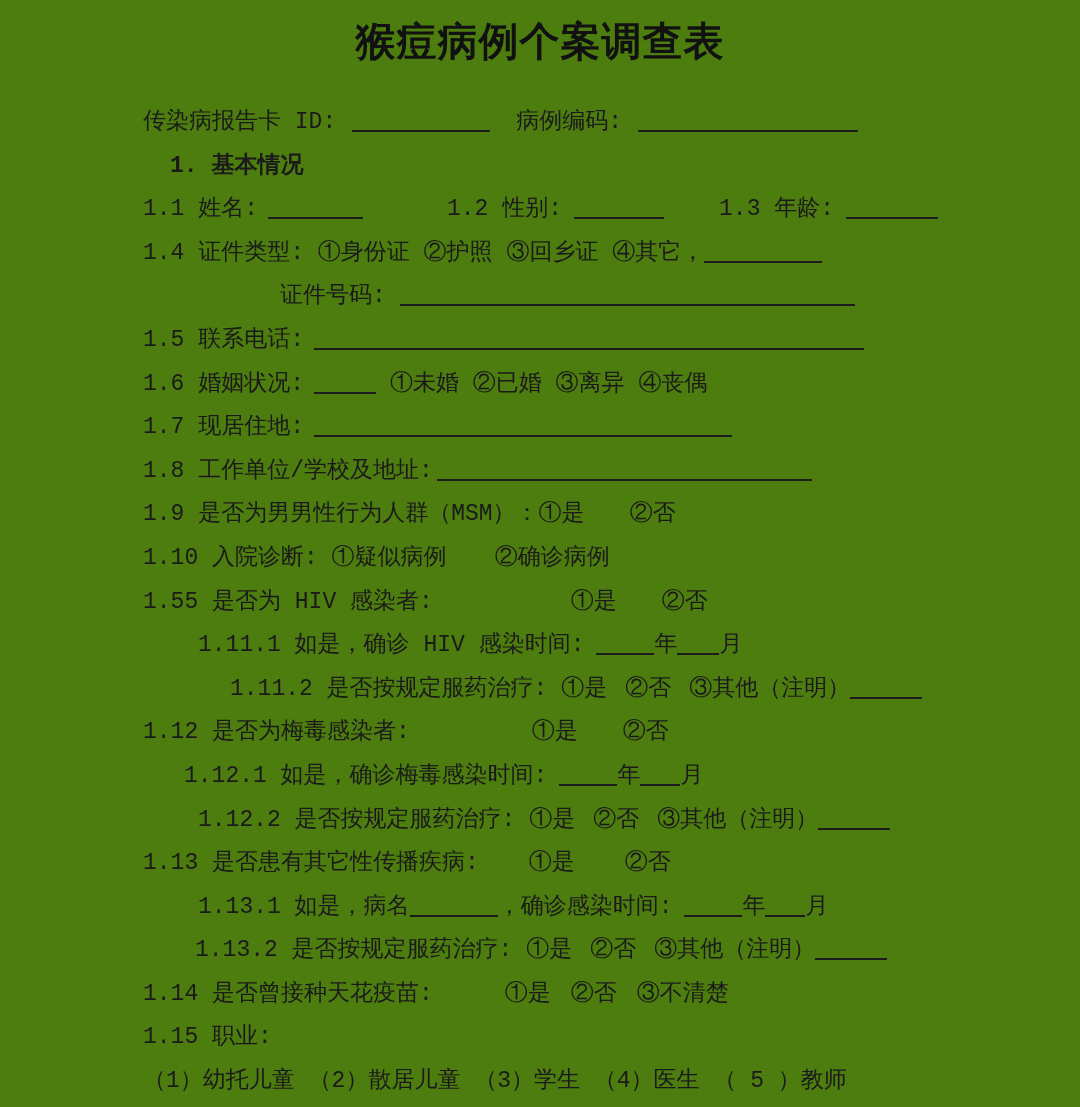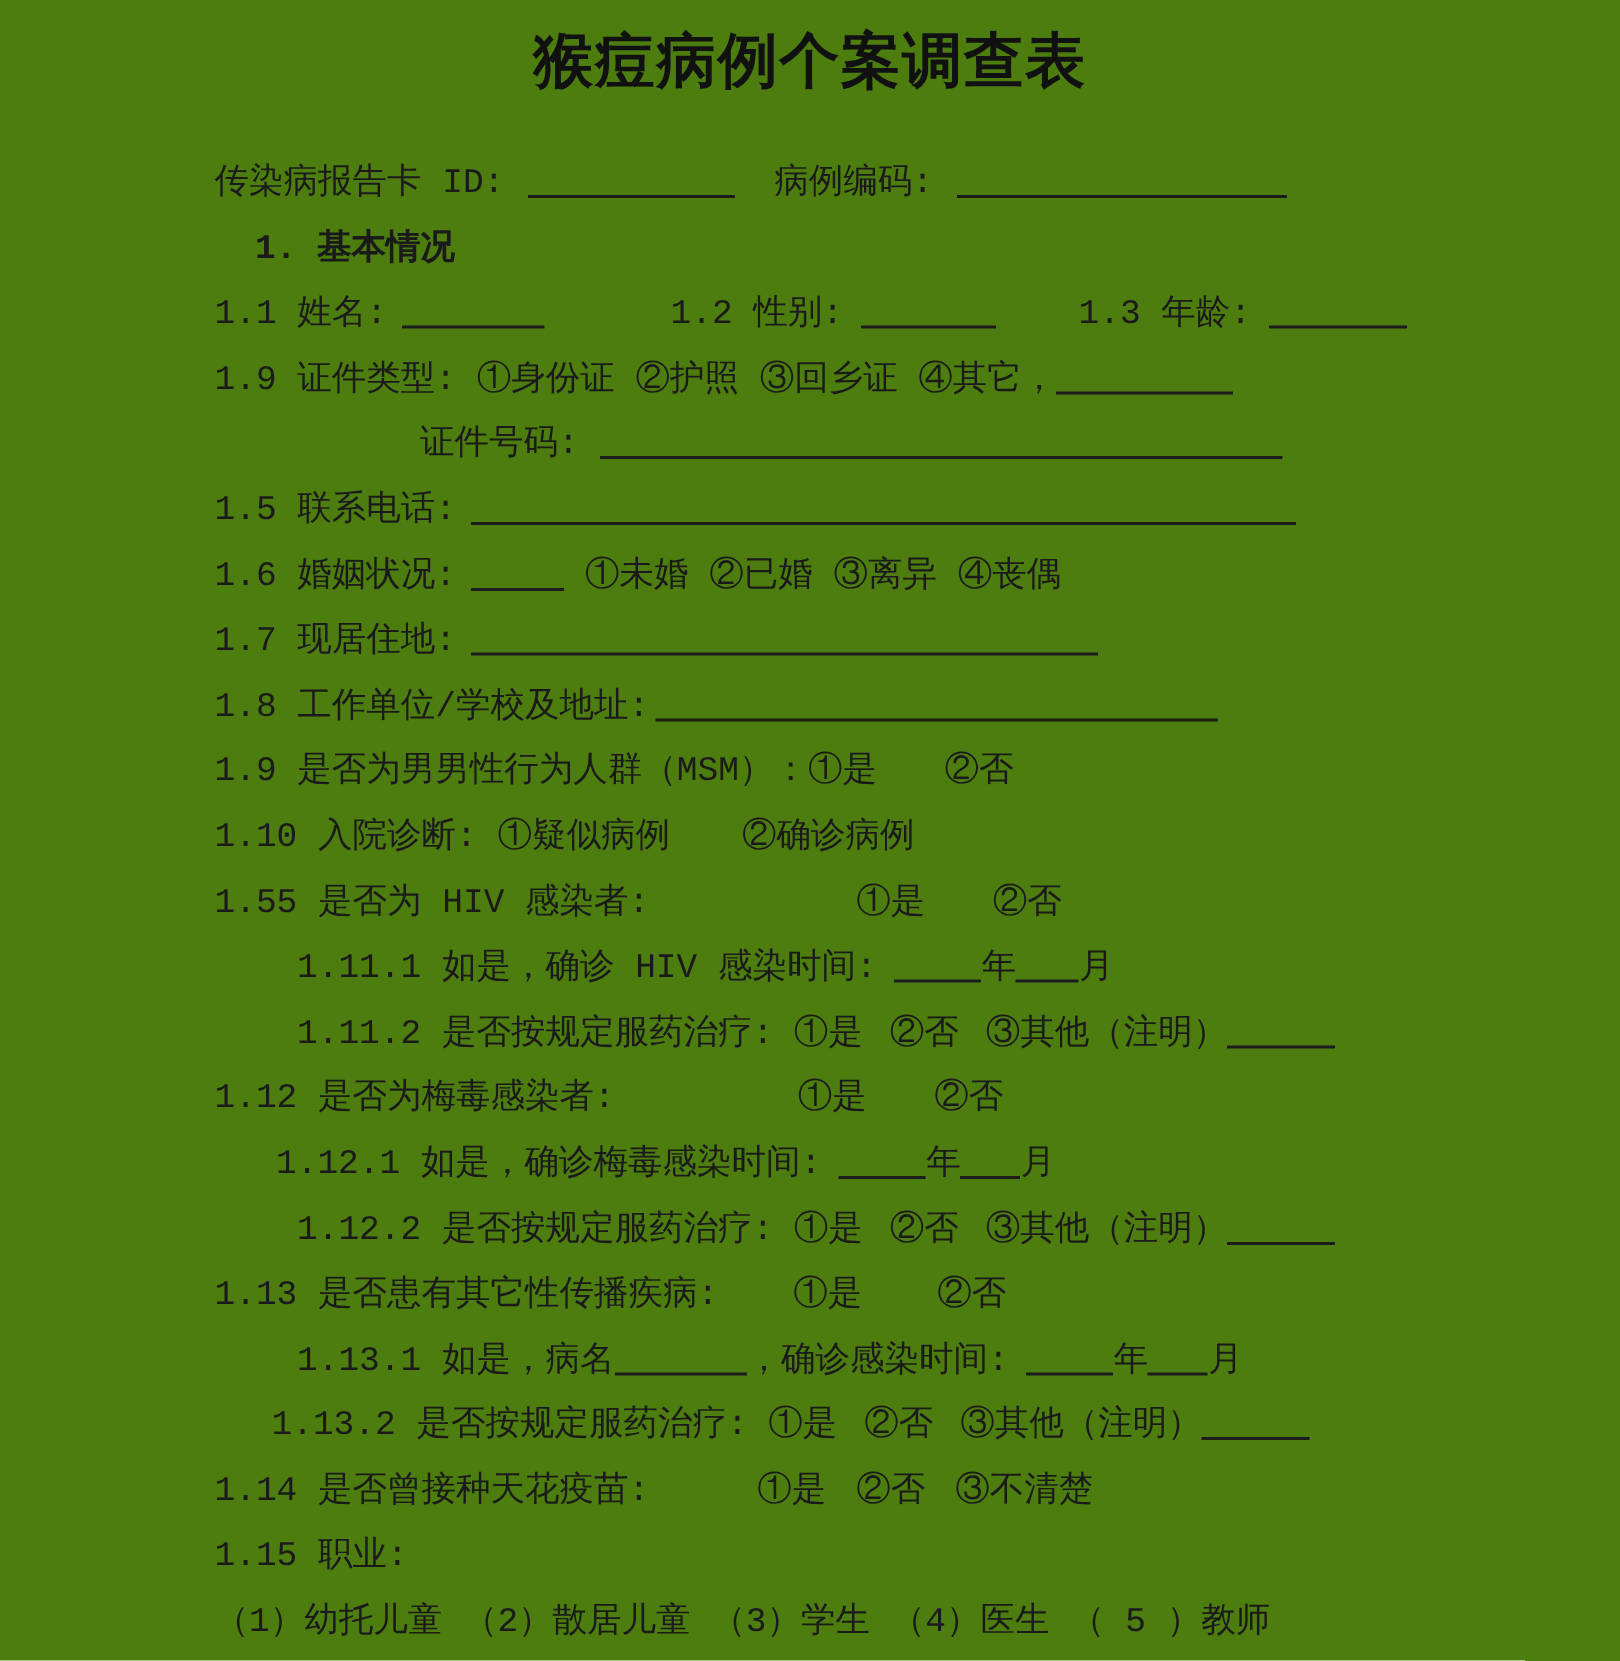--- a/index.html
+++ b/index.html
@@ -46,34 +46,34 @@
 </style>
 </head>
 <body>
 
 <div class="page">
   <h1 class="doc-title">猴痘病例个案调查表</h1>
   <div class="form-body">
       <div class="form-line"><span class="seg-text">传染病报告卡 ID:</span><span class="seg-gap" aria-hidden="true" style="width: 16px;"></span><span class="seg-blank" style="width: 138px;"></span><span class="seg-gap" aria-hidden="true" style="width: 26px;"></span><span class="seg-text">病例编码:</span><span class="seg-gap" aria-hidden="true" style="width: 16px;"></span><span class="seg-blank" style="width: 220px;"></span></div>
       <div class="form-line bold"><span class="seg-text">1. 基本情况</span></div>
       <div class="form-line"><span class="seg-text">1.1 姓名:</span><span class="seg-gap" aria-hidden="true" style="width: 10px;"></span><span class="seg-blank" style="width: 95px;"></span><span class="seg-gap" aria-hidden="true" style="width: 84px;"></span><span class="seg-text">1.2 性别:</span><span class="seg-gap" aria-hidden="true" style="width: 12px;"></span><span class="seg-blank" style="width: 90px;"></span><span class="seg-gap" aria-hidden="true" style="width: 55px;"></span><span class="seg-text">1.3 年龄:</span><span class="seg-gap" aria-hidden="true" style="width: 12px;"></span><span class="seg-blank" style="width: 92px;"></span></div>
-      <div class="form-line"><span class="seg-text">1.9 证件类型: ①身份证 ②护照 ③回乡证 ④其它，</span><span class="seg-blank" style="width: 118px;"></span></div>
+      <div class="form-line"><span class="seg-text">1.4 证件类型: ①身份证 ②护照 ③回乡证 ④其它，</span><span class="seg-blank" style="width: 118px;"></span></div>
       <div class="form-line" style="margin-left: 137px;"><span class="seg-text">证件号码:</span><span class="seg-gap" aria-hidden="true" style="width: 14px;"></span><span class="seg-blank" style="width: 455px;"></span></div>
       <div class="form-line"><span class="seg-text">1.5 联系电话:</span><span class="seg-gap" aria-hidden="true" style="width: 10px;"></span><span class="seg-blank" style="width: 550px;"></span></div>
       <div class="form-line"><span class="seg-text">1.6 婚姻状况:</span><span class="seg-gap" aria-hidden="true" style="width: 10px;"></span><span class="seg-blank" style="width: 62px;"></span><span class="seg-gap" aria-hidden="true" style="width: 14px;"></span><span class="seg-text">①未婚 ②已婚 ③离异 ④丧偶</span></div>
       <div class="form-line"><span class="seg-text">1.7 现居住地:</span><span class="seg-gap" aria-hidden="true" style="width: 10px;"></span><span class="seg-blank" style="width: 418px;"></span></div>
       <div class="form-line"><span class="seg-text">1.8 工作单位/学校及地址:</span><span class="seg-gap" aria-hidden="true" style="width: 4px;"></span><span class="seg-blank" style="width: 375px;"></span></div>
       <div class="form-line"><span class="seg-text">1.9 是否为男男性行为人群（MSM）：①是</span><span class="seg-gap" aria-hidden="true" style="width: 45px;"></span><span class="seg-text">②否</span></div>
       <div class="form-line"><span class="seg-text">1.10 入院诊断: ①疑似病例</span><span class="seg-gap" aria-hidden="true" style="width: 48px;"></span><span class="seg-text">②确诊病例</span></div>
       <div class="form-line"><span class="seg-text">1.55 是否为 HIV 感染者:</span><span class="seg-gap" aria-hidden="true" style="width: 138px;"></span><span class="seg-text">①是</span><span class="seg-gap" aria-hidden="true" style="width: 45px;"></span><span class="seg-text">②否</span></div>
       <div class="form-line" style="margin-left: 55px;"><span class="seg-text">1.11.1 如是，确诊 HIV 感染时间:</span><span class="seg-gap" aria-hidden="true" style="width: 12px;"></span><span class="seg-blank" style="width: 58px;"></span><span class="seg-text">年</span><span class="seg-blank" style="width: 42px;"></span><span class="seg-text">月</span></div>
-      <div class="form-line" style="margin-left: 55px;"><span class="seg-text">1.11.2 是否按规定服药治疗: ①是</span><span class="seg-gap" aria-hidden="true" style="width: 18px;"></span><span class="seg-text">②否</span><span class="seg-gap" aria-hidden="true" style="width: 18px;"></span><span class="seg-text">③其他（注明）</span><span class="seg-blank" style="width: 72px;"></span></div>
+      <div class="form-line" style="margin-left: 87px;"><span class="seg-text">1.11.2 是否按规定服药治疗: ①是</span><span class="seg-gap" aria-hidden="true" style="width: 18px;"></span><span class="seg-text">②否</span><span class="seg-gap" aria-hidden="true" style="width: 18px;"></span><span class="seg-text">③其他（注明）</span><span class="seg-blank" style="width: 72px;"></span></div>
       <div class="form-line"><span class="seg-text">1.12 是否为梅毒感染者:</span><span class="seg-gap" aria-hidden="true" style="width: 122px;"></span><span class="seg-text">①是</span><span class="seg-gap" aria-hidden="true" style="width: 45px;"></span><span class="seg-text">②否</span></div>
       <div class="form-line" style="margin-left: 41px;"><span class="seg-text">1.12.1 如是，确诊梅毒感染时间:</span><span class="seg-gap" aria-hidden="true" style="width: 12px;"></span><span class="seg-blank" style="width: 58px;"></span><span class="seg-text">年</span><span class="seg-blank" style="width: 40px;"></span><span class="seg-text">月</span></div>
       <div class="form-line" style="margin-left: 55px;"><span class="seg-text">1.12.2 是否按规定服药治疗: ①是</span><span class="seg-gap" aria-hidden="true" style="width: 18px;"></span><span class="seg-text">②否</span><span class="seg-gap" aria-hidden="true" style="width: 18px;"></span><span class="seg-text">③其他（注明）</span><span class="seg-blank" style="width: 72px;"></span></div>
       <div class="form-line"><span class="seg-text">1.13 是否患有其它性传播疾病:</span><span class="seg-gap" aria-hidden="true" style="width: 50px;"></span><span class="seg-text">①是</span><span class="seg-gap" aria-hidden="true" style="width: 50px;"></span><span class="seg-text">②否</span></div>
       <div class="form-line" style="margin-left: 55px;"><span class="seg-text">1.13.1 如是，病名</span><span class="seg-blank" style="width: 88px;"></span><span class="seg-text">，确诊感染时间:</span><span class="seg-gap" aria-hidden="true" style="width: 12px;"></span><span class="seg-blank" style="width: 58px;"></span><span class="seg-text">年</span><span class="seg-blank" style="width: 40px;"></span><span class="seg-text">月</span></div>
-      <div class="form-line" style="margin-left: 38px;"><span class="seg-text">1.13.2 是否按规定服药治疗: ①是</span><span class="seg-gap" aria-hidden="true" style="width: 18px;"></span><span class="seg-text">②否</span><span class="seg-gap" aria-hidden="true" style="width: 18px;"></span><span class="seg-text">③其他（注明）</span><span class="seg-blank" style="width: 72px;"></span></div>
+      <div class="form-line" style="margin-left: 52px;"><span class="seg-text">1.13.2 是否按规定服药治疗: ①是</span><span class="seg-gap" aria-hidden="true" style="width: 18px;"></span><span class="seg-text">②否</span><span class="seg-gap" aria-hidden="true" style="width: 18px;"></span><span class="seg-text">③其他（注明）</span><span class="seg-blank" style="width: 72px;"></span></div>
       <div class="form-line"><span class="seg-text">1.14 是否曾接种天花疫苗:</span><span class="seg-gap" aria-hidden="true" style="width: 72px;"></span><span class="seg-text">①是</span><span class="seg-gap" aria-hidden="true" style="width: 20px;"></span><span class="seg-text">②否</span><span class="seg-gap" aria-hidden="true" style="width: 20px;"></span><span class="seg-text">③不清楚</span></div>
       <div class="form-line"><span class="seg-text">1.15 职业:</span></div>
       <div class="form-line"><span class="seg-text">（1）幼托儿童 （2）散居儿童 （3）学生 （4）医生 （ 5 ）教师</span></div>
     </div>
 </div>
 
 </body></html>

